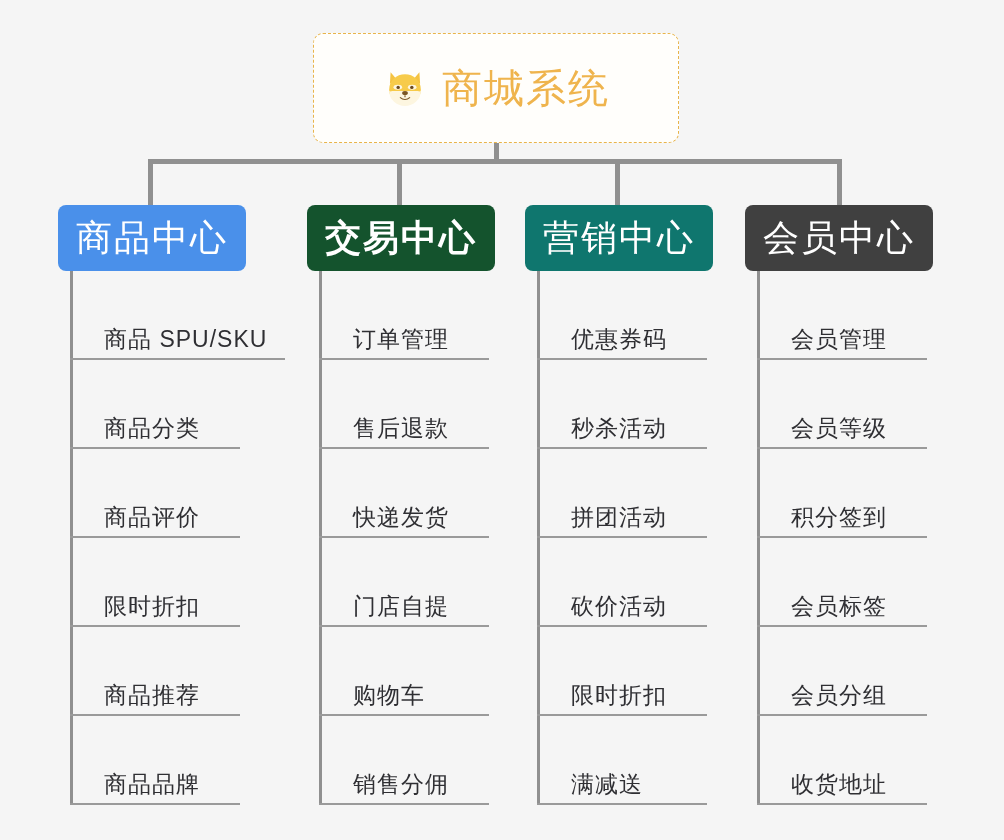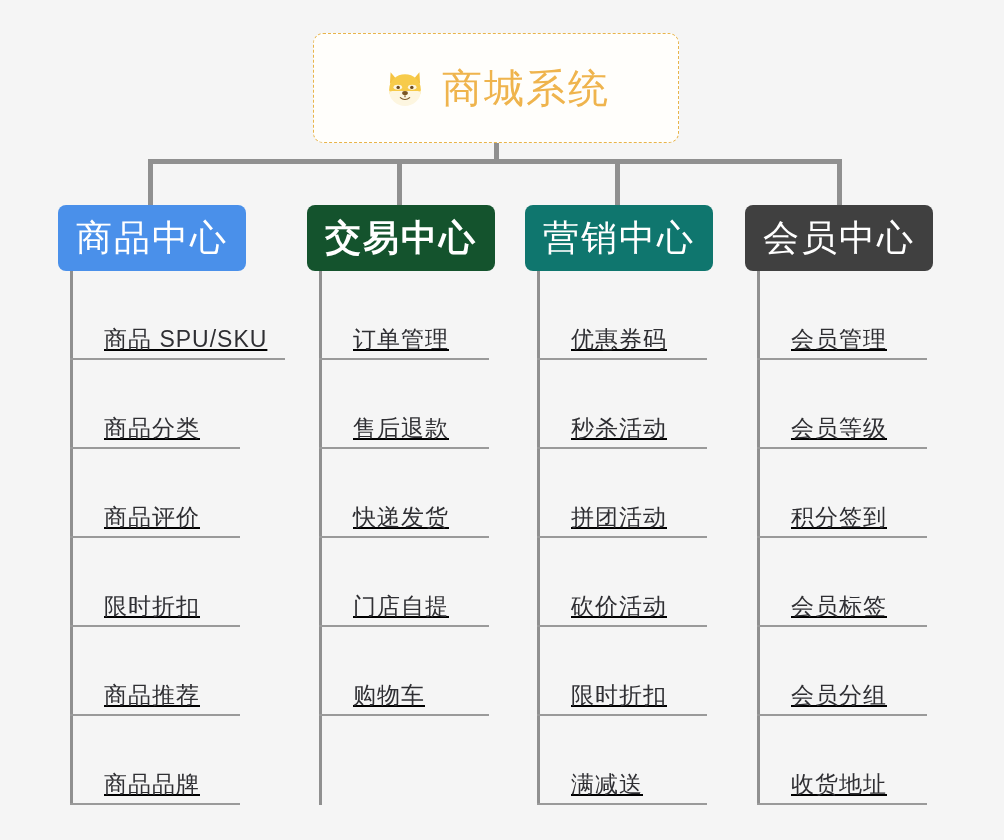--- a/index.html
+++ b/index.html
@@ -102,21 +102,20 @@
     top: 66px;
     width: 3px;
     background: #909090;
   }
 
   .leaf-list {
     position: relative;
     margin: 0;
     padding: 0;
     list-style: none;
-    text-decoration: underline;
   }
   .leaf-item {
     position: relative;
     height: 89px;
     box-sizing: border-box;
     margin-left: 12px;
     padding-left: 34px;
     border-bottom: 2px solid #9a9a9a;
     display: flex;
     align-items: flex-end;
@@ -202,20 +201,23 @@
         </li>
         <li class="leaf-item">
           <span class="leaf-label">快递发货</span>
         </li>
         <li class="leaf-item">
           <span class="leaf-label">门店自提</span>
         </li>
         <li class="leaf-item">
           <span class="leaf-label">购物车</span>
         </li>
+        <li class="leaf-item">
+          <span class="leaf-label">销售分佣</span>
+        </li>
       </ul>
     </div>
     <div class="conn conn-v-drop" style="left: 615px;"></div>
     <div class="column" style="left: 525px;">
       <div class="col-header" style="background: #0f766e;">
         <span>营销中心</span>
       </div>
       <div class="col-trunk" style="height: 534px;"></div>
       <ul class="leaf-list">
         <li class="leaf-item">

